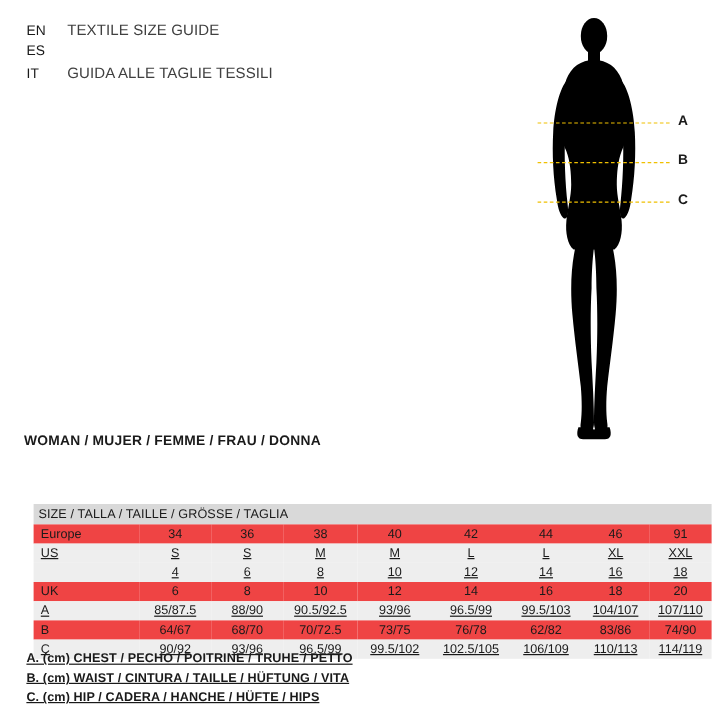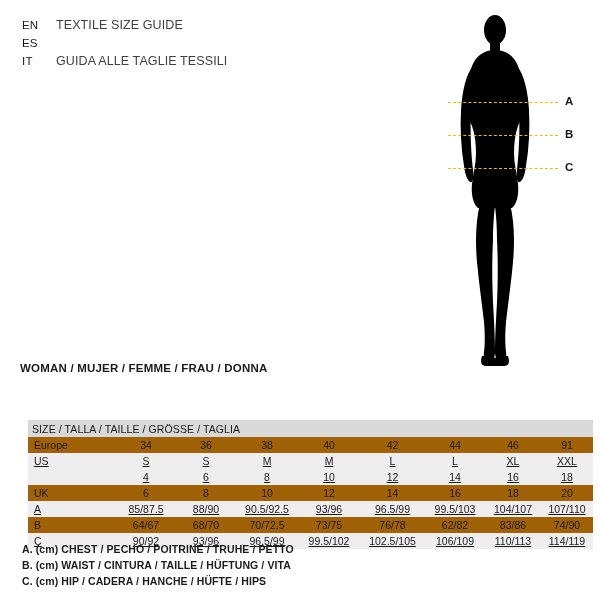--- a/index.html
+++ b/index.html
@@ -118,36 +118,37 @@
     text-align: left;
     font-size: 10.5px;
     letter-spacing: 0.1px;
     height: 17px;
   }
   tr.shade td {
     background: #eeeeee;
     text-decoration: underline;
   }
   tr.plain td {
-    background: #a16207;
+    background: #ef4444;
   }
 
   
   .legend {
     position: absolute;
     left: 22px;
     top: 541px;
     width: 560px;
   }
   .legend-line {
     font-size: 10.5px;
     font-weight: bold;
     line-height: 16px;
     color: #1a1a1a;
     letter-spacing: 0.1px;
+    text-decoration: underline;
   }
 </style>
 </head>
 <body>
 
 <div class="page">
 
   <div class="lang-block">
     <div class="lang-row">
       <span class="lang-code">EN</span>

